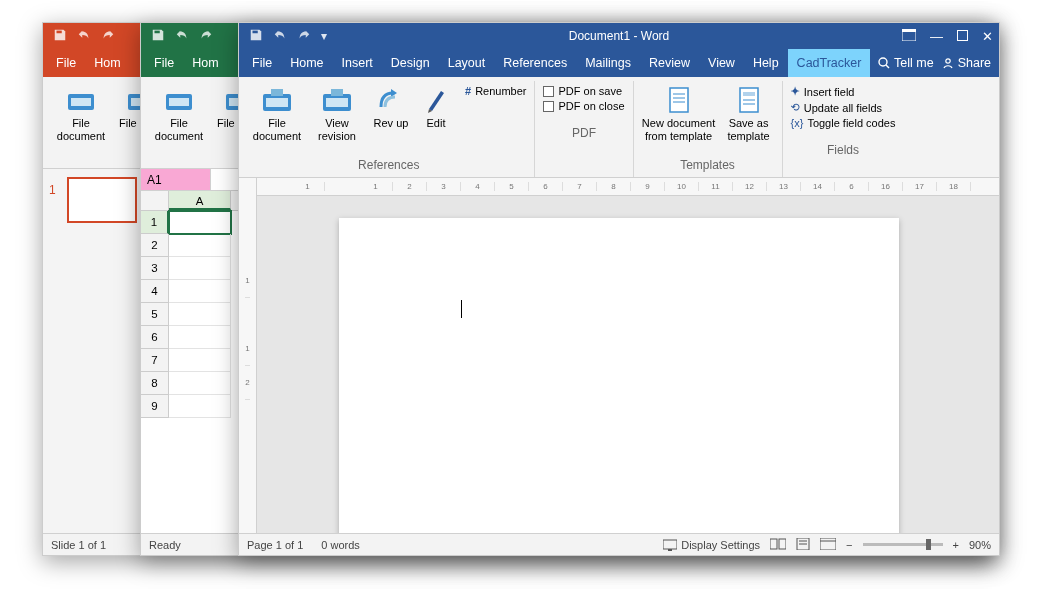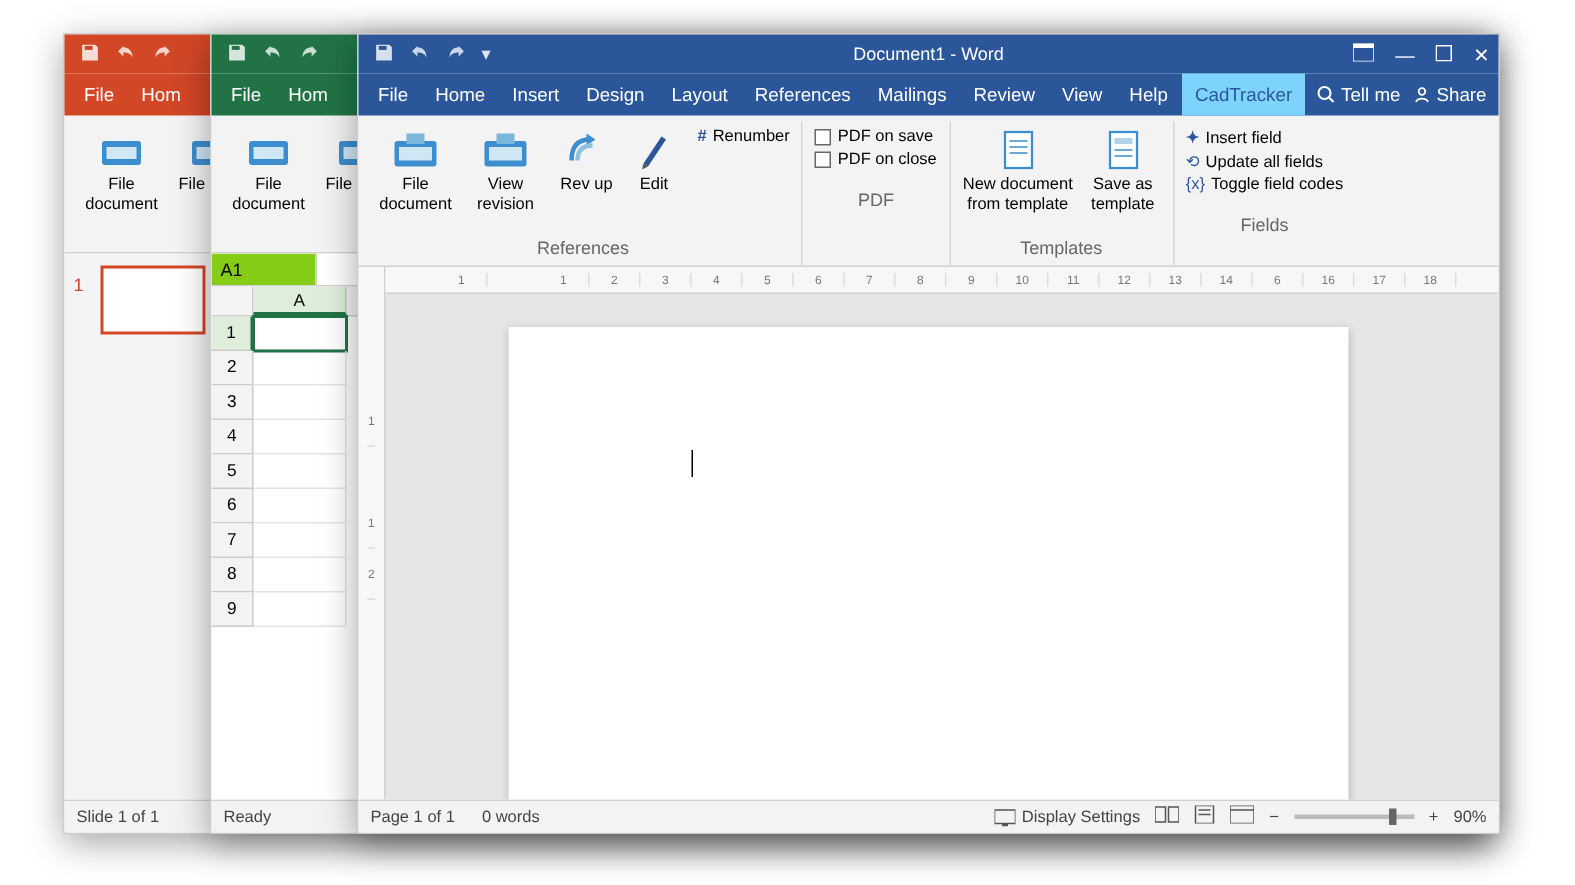--- a/index.html
+++ b/index.html
@@ -56,21 +56,21 @@
 
   
   .statusbar{height:22px;background:#f3f3f3;border-top:1px solid #d0d0d0;display:flex;align-items:center;font-size:11px;color:#444;padding:0 8px;gap:18px}
   .statusbar .right{margin-left:auto;display:flex;align-items:center;gap:10px}
   .zoomslider{width:80px;height:3px;background:#bbb;position:relative}
   .zoomslider .knob{position:absolute;right:12px;top:-4px;width:5px;height:11px;background:#666}
 
   
   .xl .docarea{background:#fff}
   .namebox{position:absolute;left:0;top:0;height:22px;width:100%;border-bottom:1px solid #d0d0d0;display:flex}
-  .namebox input{width:70px;border:none;border-right:1px solid #d0d0d0;padding:0 6px;font-size:12px;background:#84cc16}
+  .namebox input{width:70px;border:none;border-right:1px solid #d0d0d0;padding:0 6px;font-size:12px;background:#f9a8d4}
   .xlgrid{position:absolute;left:0;top:22px;bottom:0;right:0;font-size:11.5px}
   .xlcols{display:flex;height:20px;background:#f3f3f3;border-bottom:1px solid #ccc}
   .xlcols .rowhdr{width:28px;border-right:1px solid #ccc}
   .xlcols .colhdr{width:62px;text-align:center;border-right:1px solid #ccc;line-height:20px}
   .xlcols .colhdr.sel{background:#dfeedb;border-bottom:2px solid #217346}
   .xlrows{display:flex;flex-direction:column}
   .xlrow{display:flex;height:23px}
   .xlrow .rowhdr{width:28px;background:#f3f3f3;border-right:1px solid #ccc;border-bottom:1px solid #ccc;text-align:center;line-height:23px}
   .xlrow .rowhdr.sel{background:#dfeedb;border-right:2px solid #217346}
   .xlrow .cell{width:62px;border-right:1px solid #e3e3e3;border-bottom:1px solid #e3e3e3}

